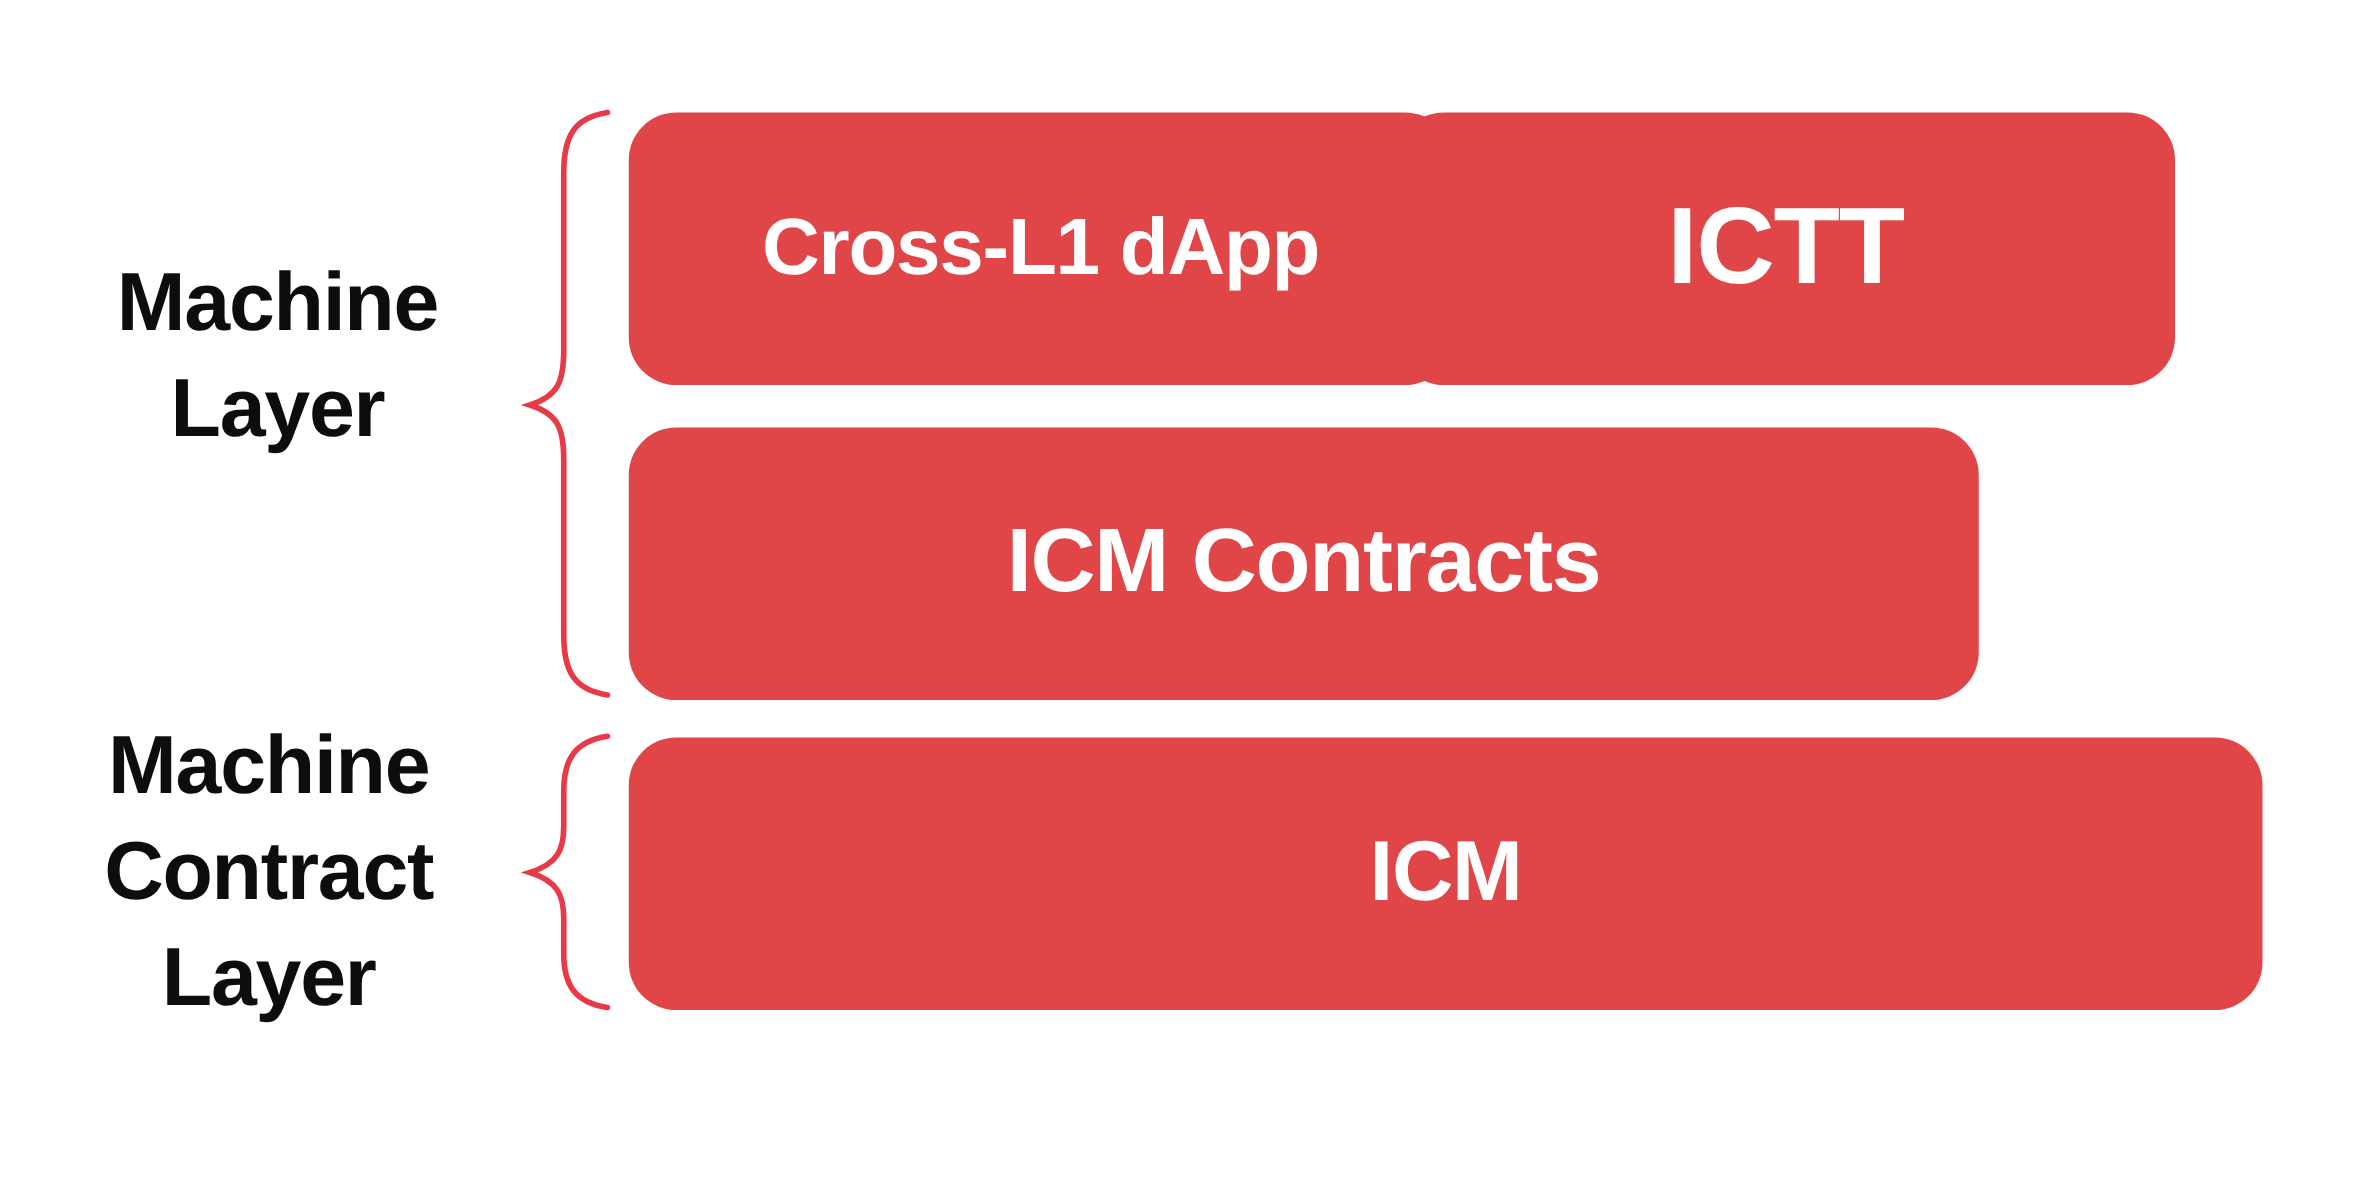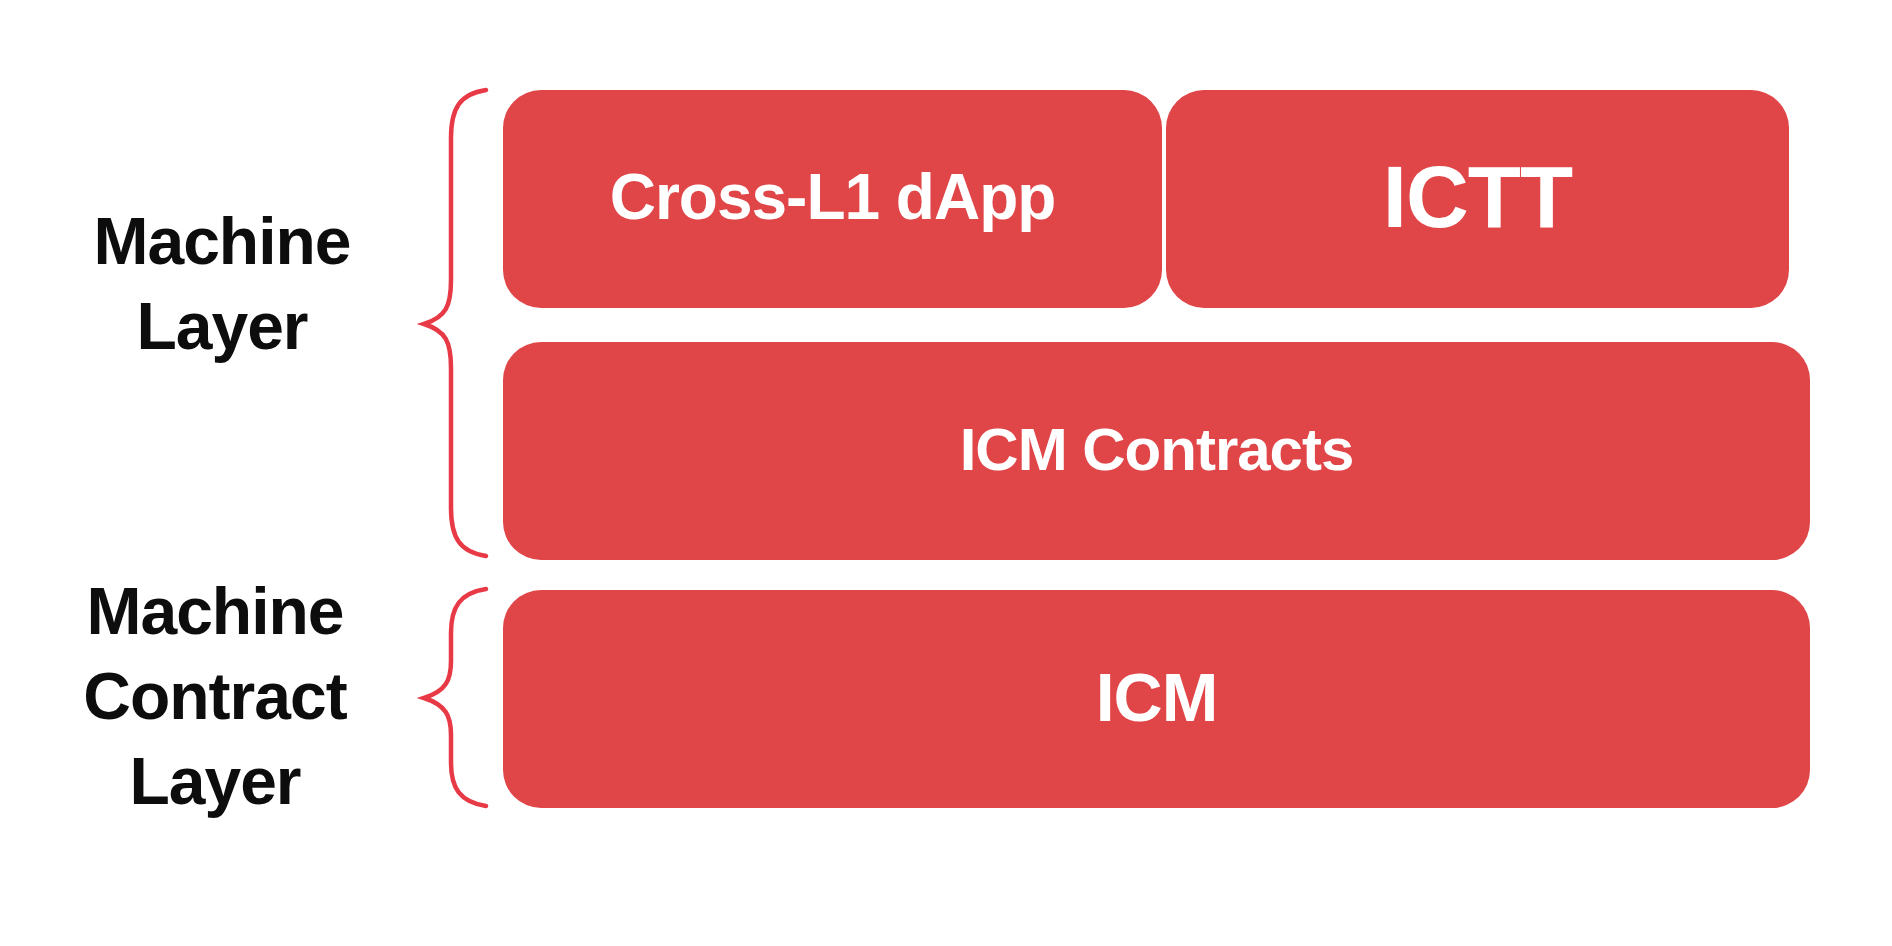--- a/index.html
+++ b/index.html
@@ -54,22 +54,22 @@
     border-radius: 38px;
     display: flex;
     align-items: center;
     justify-content: center;
     color: var(--box-text);
     font-weight: 700;
     letter-spacing: -1px;
   }
   .box .box-text { transform: translateY(-2px); }
   .box.cross { left: 503px;  top: 90px;  width: 659px;  height: 218px; font-size: 64px; }
-  .box.ictt  { left: 1166px; top: 90px;  width: 623px;  height: 218px; font-size: 87px; }
-  .box.icmc  { left: 503px;  top: 342px; width: 1307px; height: 218px; font-size: 60px; }
+  .box.ictt  { left: 1117px; top: 90px;  width: 623px;  height: 218px; font-size: 87px; }
+  .box.icmc  { left: 503px;  top: 342px; width: 1080px; height: 218px; font-size: 72px; }
   .box.icm   { left: 503px;  top: 590px; width: 1307px; height: 218px; font-size: 68px; }
 </style>
 </head>
 <body>
 
 <div class="canvas">
 
   <div class="layer-label smart">
     <div class="label-line">Machine</div>
     <div class="label-line">Layer</div>

